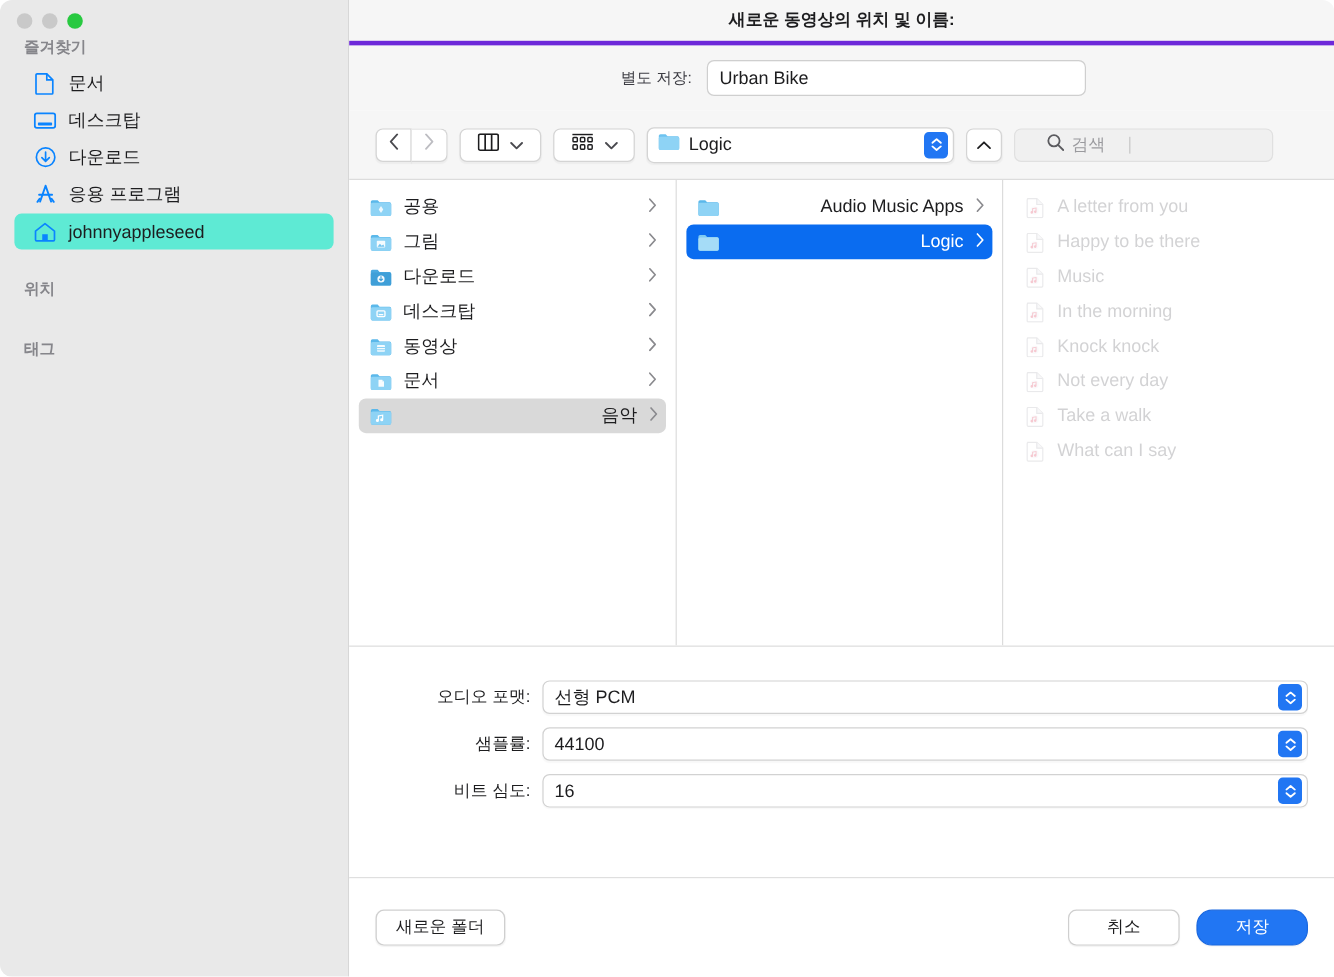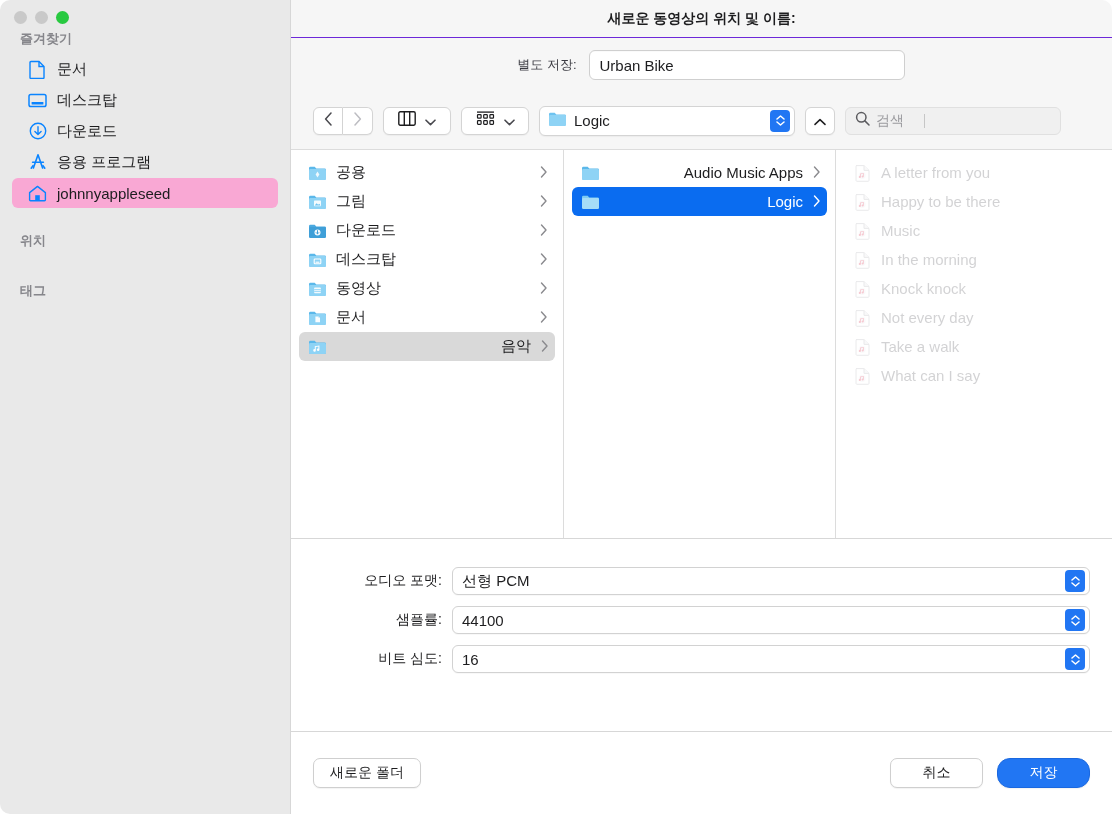--- a/index.html
+++ b/index.html
@@ -42,42 +42,42 @@
   .sb-section.first { margin-top: 28px; }
   .sb-section.loc   { margin-top: 22px; }
   .sb-section.tag   { margin-top: 28px; }
 
   .sb-list { margin-top: 4px; }
   .sb-item {
     display: flex; align-items: center; gap: 10px;
     height: 30px; margin: 1px 12px; padding-left: 16px;
     border-radius: 6px; cursor: default;
   }
-  .sb-item.selected { background: #f9a8d4; }
+  .sb-item.selected { background: #5eead4; }
   .sb-label {
     font-size: 15px; color: #1d1d1f; white-space: nowrap;
   }
   .sb-icon { width: 19px; height: 19px; flex: 0 0 19px;
              display: flex; align-items: center; justify-content: center; }
   .sb-icon svg { display: block; }
 
   
   .pane {
     flex: 1 1 auto; height: 814px;
     display: flex; flex-direction: column;
     background: #ffffff;
     border-left: 1px solid #d7d7d7;
   }
 
   
   .titlebar {
     height: 38px; flex: 0 0 38px;
     display: flex; align-items: center; justify-content: center;
     background: #f6f6f6;
-    border-bottom: 1px solid #6d28d9;
+    border-bottom: 4px solid #6d28d9;
   }
   .title-text { font-size: 14px; font-weight: bold; color: #1d1d1f; }
 
   
   .saveas-row {
     height: 54px; flex: 0 0 54px;
     display: flex; align-items: center; justify-content: center;
     background: #f6f6f6;
   }
   .saveas-label {
@@ -141,21 +141,21 @@
     align-items: center; justify-content: center; gap: 1px;
     margin-right: 1px;
   }
   .upbtn { width: 30px; }
 
   .search {
     flex: 1 1 auto; height: 28px; max-width: 216px;
     background: #f0f0f0; border: 1px solid #e0e0e0;
     border-radius: 6px;
     display: flex; align-items: center; gap: 6px;
-    padding: 0 9px;
+    padding: 0 26px;
   }
   .search .sph { font-size: 14px; color: #9a9a9e; }
   .search .caret {
     width: 1px; height: 14px; background: #c6c6c6; margin-left: 14px;
   }
 
   
   .browser {
     flex: 0 0 389px; height: 389px;
     display: flex;

